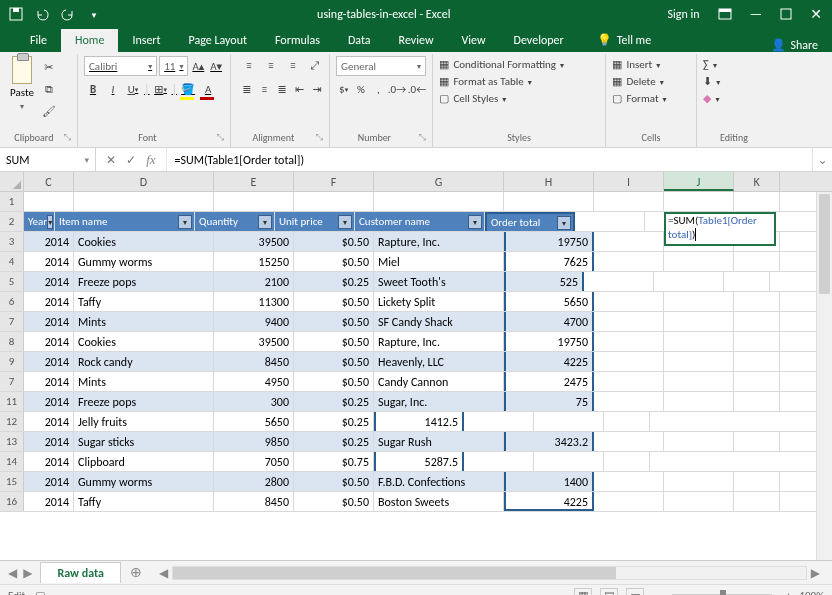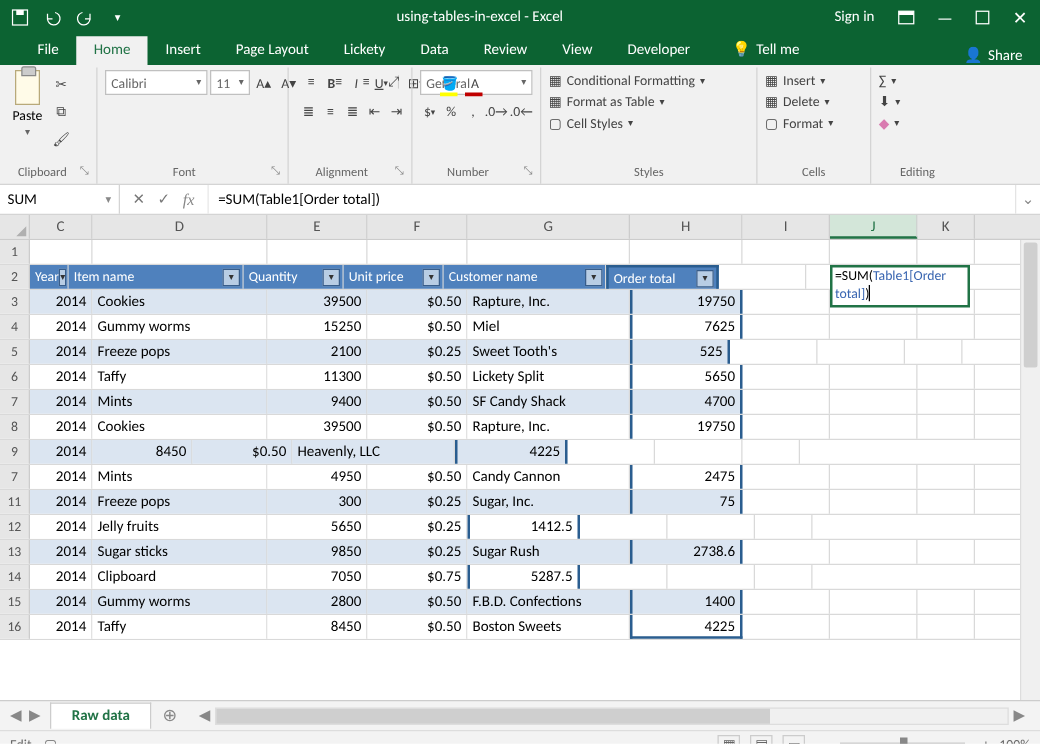--- a/index.html
+++ b/index.html
@@ -24,21 +24,21 @@
 .rgroup { border-right: 1px solid #d4d4d4; padding: 2px 6px 1px; display: flex; flex-direction: column; justify-content: space-between; }
 .rgroup-body { display: flex; flex: 1; align-items: flex-start; gap: 4px; }
 .rgroup-label { text-align: center; font-size: 10px; color: #666; padding-bottom: 2px; }
 .rgroup-label .launcher { float: right; font-size: 9px; color: #888; margin-left: 6px; cursor: pointer; }
 
 .paste-big { display: flex; flex-direction: column; align-items: center; gap: 2px; cursor: pointer; }
 .clip-top { width: 20px; height: 28px; border: 1px solid #b8a97a; background: #fffbe8; position: relative; }
 .clip-top::before { content: ""; position: absolute; top: -4px; left: 4px; width: 10px; height: 6px; border: 1px solid #888; border-radius: 2px 2px 0 0; background: #ccc; }
 .paste-small { display: flex; flex-direction: column; gap: 4px; padding: 2px; }
 
-.font-ctrls { display: flex; flex-direction: row; gap: 16px; width: 140px; }
+.font-ctrls { display: flex; flex-direction: column; gap: 4px; width: 140px; text-decoration: underline; }
 .font-row { display: flex; gap: 2px; align-items: center; }
 .font-select, .size-select { border: 1px solid #c0c0c0; background: #fff; height: 20px; display: flex; align-items: center; padding: 0 4px; font-size: 11px; color: #666; }
 .font-select { width: 82px; }
 .size-select { width: 32px; }
 .mini-btn { width: 18px; height: 18px; display: inline-flex; align-items: center; justify-content: center; cursor: pointer; font-size: 11px; color: #444; }
 .pipesep { color: #ccc; }
 
 .align-ctrls { display: flex; flex-direction: column; gap: 6px; width: 86px; }
 .align-row { display: flex; gap: 6px; padding-left: 4px; }
 
@@ -148,21 +148,21 @@
       </span>
     <span style="font-size:14px;">✕</span>
   </div>
 </div>
 
 <div class="ribtabs">
   <div class="ribtab">File</div>
   <div class="ribtab active">Home</div>
   <div class="ribtab">Insert</div>
   <div class="ribtab">Page Layout</div>
-  <div class="ribtab">Lickety</div>
+  <div class="ribtab">Formulas</div>
   <div class="ribtab">Data</div>
   <div class="ribtab">Review</div>
   <div class="ribtab">View</div>
   <div class="ribtab">Developer</div>
   <div class="ribtab tellme">
       <span>💡</span>
       <span>Tell me</span>
     </div>
   <div class="share">
       <span>👤</span>
@@ -474,20 +474,21 @@
     <div class="cell r band-odd" style="width:80px">$0.50</div>
     <div class="cell band-odd" style="width:130px">Rapture, Inc.</div>
     <div class="cell r band-odd ot-col" style="width:90px;">19750</div>
     <div class="cell " style="width:70px"></div>
         <div class="cell " style="width:70px"></div>
         <div class="cell " style="width:46px"></div>
   </div>
       <div class="datarow">
     <div class="rowhdr">9</div>
     <div class="cell r band-even" style="width:50px">2014</div>
+    <div class="cell band-even" style="width:140px">Rock candy</div>
     <div class="cell r band-even" style="width:80px">8450</div>
     <div class="cell r band-even" style="width:80px">$0.50</div>
     <div class="cell band-even" style="width:130px">Heavenly, LLC</div>
     <div class="cell r band-even ot-col" style="width:90px;">4225</div>
     <div class="cell " style="width:70px"></div>
         <div class="cell " style="width:70px"></div>
         <div class="cell " style="width:46px"></div>
   </div>
       <div class="datarow">
     <div class="rowhdr">7</div>
@@ -524,21 +525,21 @@
         <div class="cell " style="width:70px"></div>
         <div class="cell " style="width:46px"></div>
   </div>
       <div class="datarow">
     <div class="rowhdr">13</div>
     <div class="cell r band-even" style="width:50px">2014</div>
     <div class="cell band-even" style="width:140px">Sugar sticks</div>
     <div class="cell r band-even" style="width:80px">9850</div>
     <div class="cell r band-even" style="width:80px">$0.25</div>
     <div class="cell band-even" style="width:130px">Sugar Rush</div>
-    <div class="cell r band-even ot-col" style="width:90px;">2738.6</div>
+    <div class="cell r band-even ot-col" style="width:90px;">3423.2</div>
     <div class="cell " style="width:70px"></div>
         <div class="cell " style="width:70px"></div>
         <div class="cell " style="width:46px"></div>
   </div>
       <div class="datarow">
     <div class="rowhdr">14</div>
     <div class="cell r band-odd" style="width:50px">2014</div>
     <div class="cell band-odd" style="width:140px">Clipboard</div>
     <div class="cell r band-odd" style="width:80px">7050</div>
     <div class="cell r band-odd" style="width:80px">$0.75</div>

